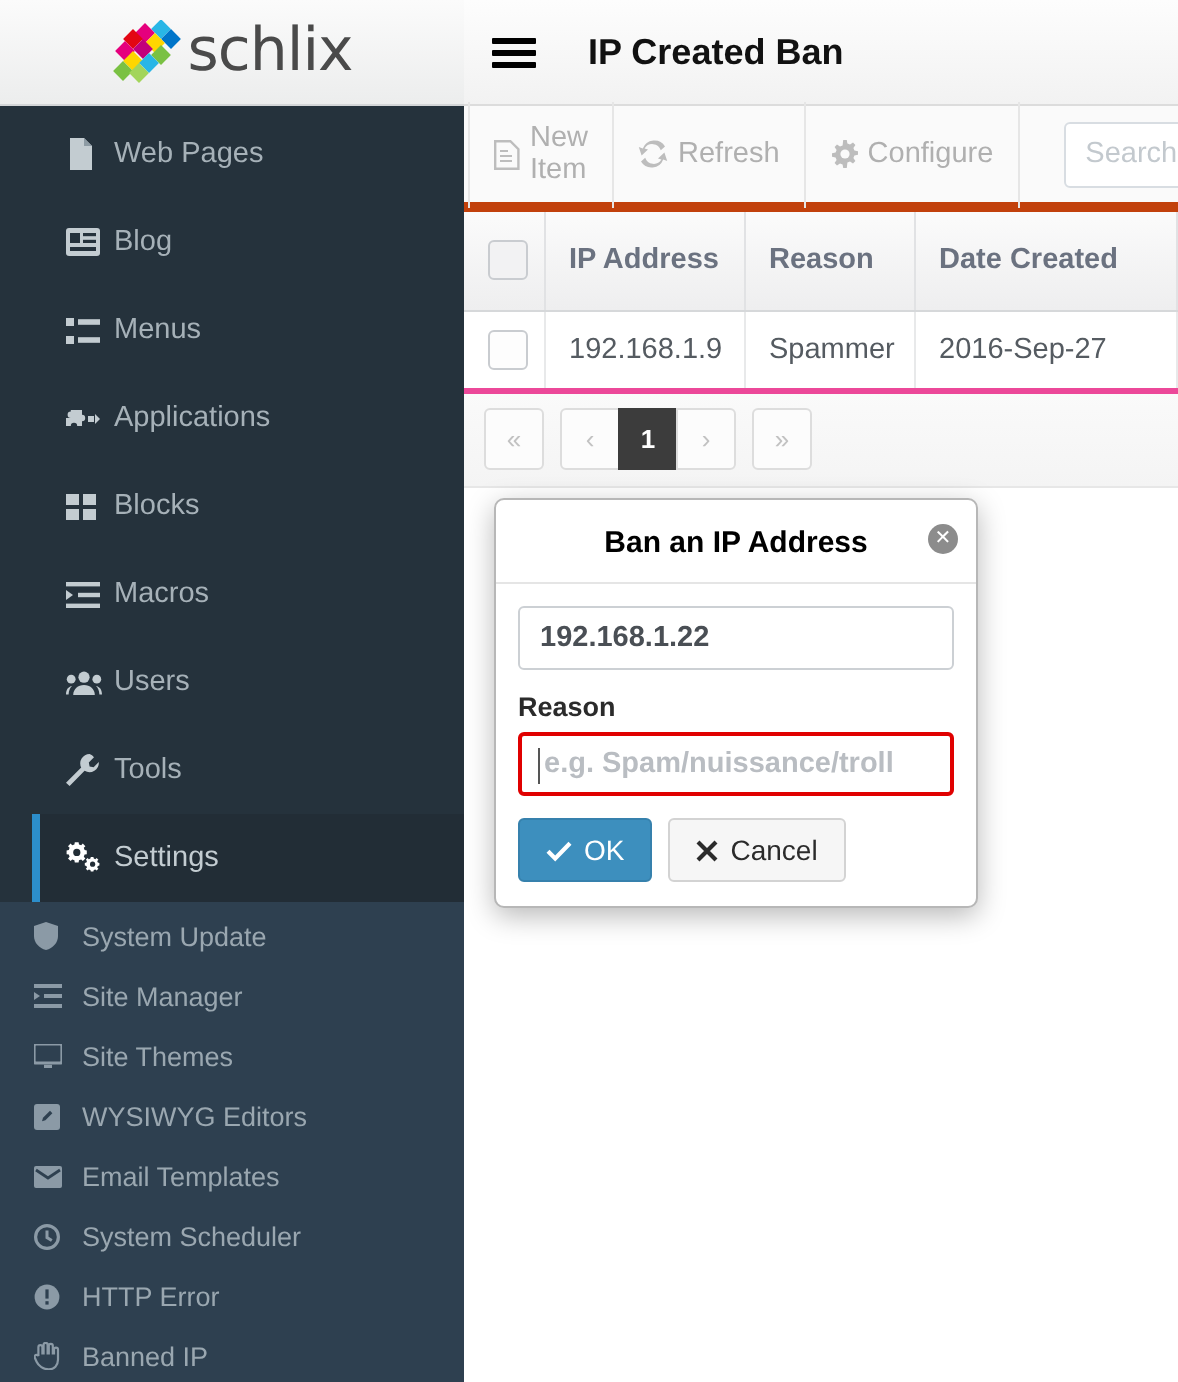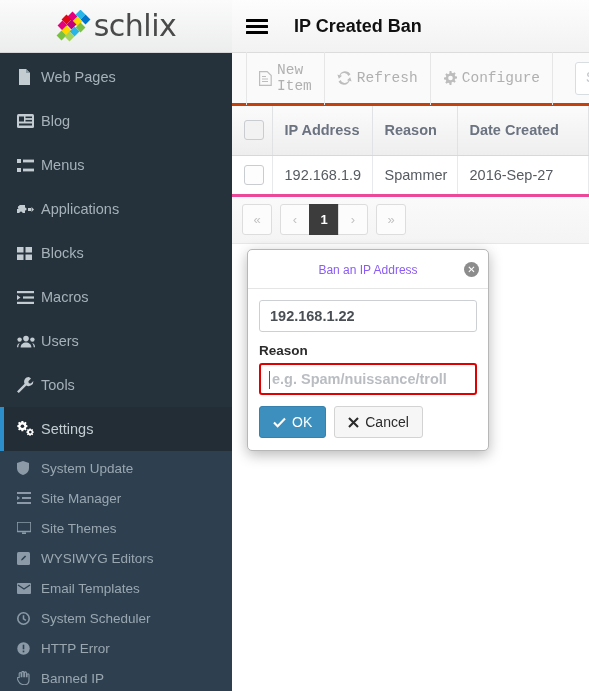--- a/index.html
+++ b/index.html
@@ -28,21 +28,21 @@
     position: relative;
   }
   .logo-wrap { display: flex; align-items: center; gap: 2px; }
   .logo-mark { width: 36px; height: 32px; position: relative; }
   .logo-text {
     font-size: 30px; color: #4a4a4a; font-weight: 400;
     letter-spacing: -0.5px; line-height: 1;
     font-family: "DejaVu Sans", sans-serif;
   }
 
-  .nav-main { padding-top: 2px; }
+  .nav-main { padding-top: 2px; margin-left: 16px; }
   .nav-item {
     display: flex; align-items: center;
     height: 44px;
     padding-left: 17px;
     color: #95a5a6;
     font-size: 14.5px;
     position: relative;
     cursor: pointer;
   }
   .nav-item .ico {
@@ -98,24 +98,23 @@
     display: block; height: 3px; background: #000; margin: 3px 0; border-radius: 0.5px;
   }
   .page-title {
     margin-left: 26px;
     font-size: 18px; font-weight: bold; color: #111;
   }
 
   .toolbar {
     height: 53px;
     background: #fafafa;
-    border-bottom: 3px solid #c2410c;
+    border-bottom: 5px solid #c2410c;
     display: flex; align-items: center;
-    padding-left: 14px;
-    font-family: Liberation Mono, monospace;
+    padding-left: 2px;
   }
   .tb-btn {
     display: flex; align-items: center; gap: 5px;
     height: 53px;
     padding: 0 12px;
     color: #b0b0b0;
     font-size: 14.5px;
     border-right: 1px solid #e6e6e6;
     cursor: pointer;
   }
@@ -207,21 +206,21 @@
     border-radius: 5px;
     box-shadow: 0 4px 14px rgba(0,0,0,0.28);
     z-index: 50;
   }
   .modal-head {
     position: relative;
     padding: 13px 12px 11px 12px;
     border-bottom: 1px solid #e5e5e5;
     text-align: center;
   }
-  .modal-title { font-size: 12px; font-weight: normal; color: #8b5cf6; }
+  .modal-title { font-size: 15px; font-weight: bold; color: #000000; }
   .modal-close {
     position: absolute; right: 9px; top: 12px;
     width: 15px; height: 15px; border-radius: 50%;
     background: #8c8c8c;
     color: #fff;
     font-size: 10px; line-height: 15px; text-align: center;
     font-family: "DejaVu Sans", sans-serif;
     cursor: pointer;
   }
   .modal-body { padding: 11px 11px 0 11px; }

